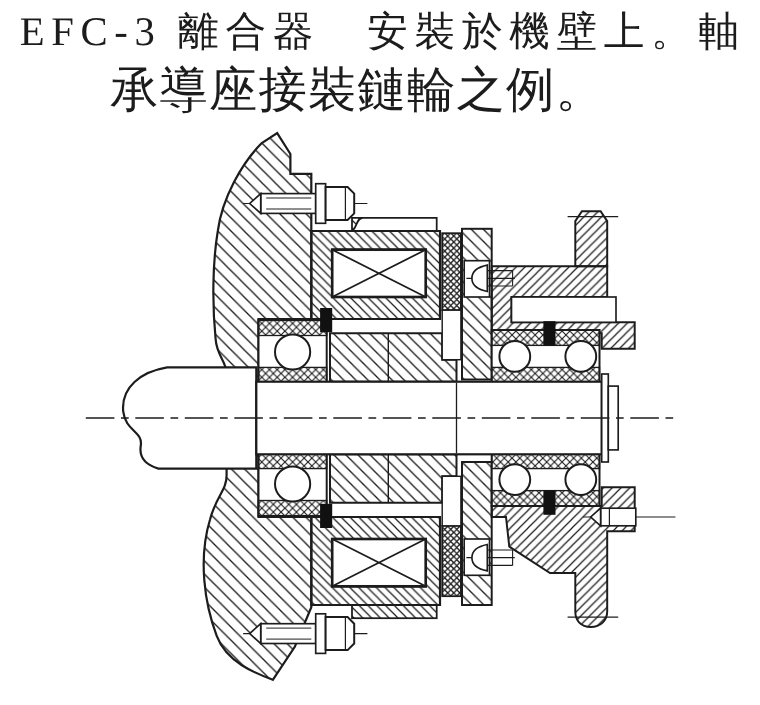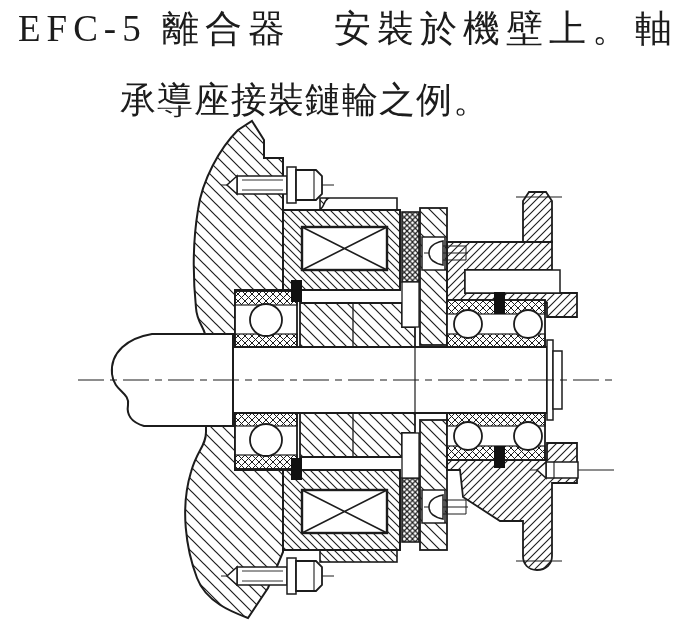--- a/index.html
+++ b/index.html
@@ -5,27 +5,27 @@
   :root { --ink:#1c1c1c; --paper:#ffffff; }
   html,body{margin:0;padding:0;}
   body{
     width:691px;height:641px;overflow:hidden;
     background:var(--paper);
     font-family:"Liberation Serif","DejaVu Serif",serif;
     position:relative;
   }
   .caption{position:absolute;color:var(--ink);white-space:nowrap;}
   .caption.l1{left:18px;top:4px;font-size:37px;letter-spacing:6px;}
-  .caption.l2{left:120px;top:52px;font-size:36px;letter-spacing:1px;margin-top:24px;}
+  .caption.l2{left:100px;top:52px;font-size:44px;letter-spacing:1px;}
   svg{position:absolute;left:0;top:0;}
 </style>
 </head>
 <body>
 
-<div class="caption l1">EFC-5 離合器　安裝於機壁上。軸</div>
+<div class="caption l1">EFC-3 離合器　安裝於機壁上。軸</div>
 <div class="caption l2">承導座接裝鏈輪之例。</div>
 
 <svg width="691" height="641" viewBox="0 0 691 641">
   <defs>
     <pattern id="pBS12" width="12" height="12" patternUnits="userSpaceOnUse">
       <path d="M-3,-3 L15,15 M-3,9 L3,15 M9,-3 L15,3" stroke="#1c1c1c" stroke-width="1.2" fill="none"></path>
     </pattern>
     <pattern id="pBS8" width="8" height="8" patternUnits="userSpaceOnUse">
       <path d="M-2,-2 L10,10 M-2,6 L2,10 M6,-2 L10,2" stroke="#1c1c1c" stroke-width="1.1" fill="none"></path>
     </pattern>

